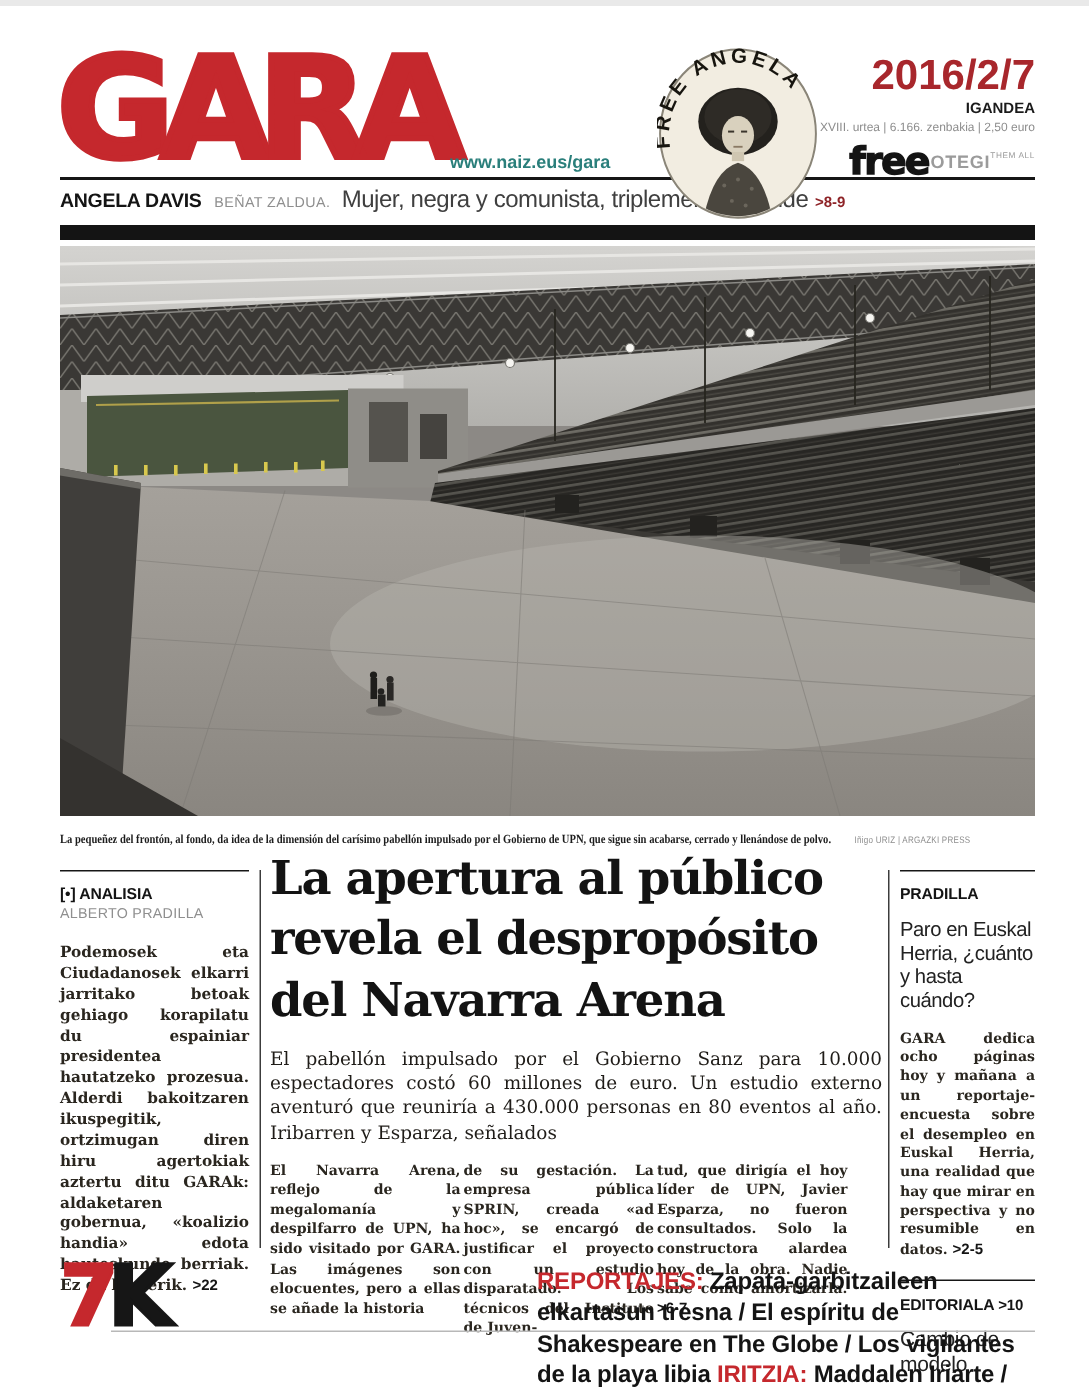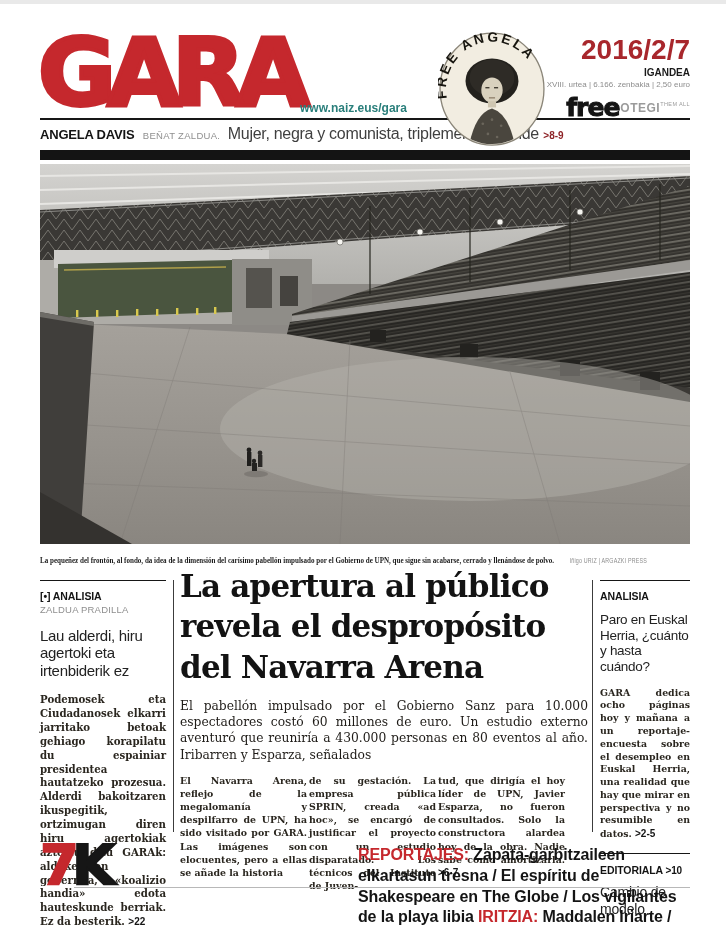--- a/index.html
+++ b/index.html
@@ -256,22 +256,21 @@
     <span class="photo-credit">Iñigo URIZ | ARGAZKI PRESS</span>
   </div>
 
   <div class="main">
     <div class="vrule v1"></div>
     <div class="vrule v2"></div>
 
     <div class="col-left">
       <div class="hrule"></div>
       <div class="kicker">[•] ANALISIA</div>
-      <div class="author">ZALDUA PRADILLA</div>
-      <div class="light-title">Lau alderdi, hiru agertoki eta irtenbiderik ez</div>
+      <div class="author">ALBERTO PRADILLA</div>
       <p class="serif-body">
         <span>Podemosek eta Ciudadanosek elkarri jarritako betoak gehiago korapilatu du espainiar presidentea hautatzeko prozesua. Alderdi bakoitzaren ikuspegitik, ortzimugan diren hiru agertokiak aztertu ditu GARAk: aldaketaren gobernua, «koalizio handia» edota hauteskunde berriak. Ez da besterik.</span>
         <span class="ref">&gt;22</span>
       </p>
     </div>
 
     <div class="col-center">
       <h1 class="main-headline" style="margin:0">La apertura al público revela el despropósito del Navarra Arena</h1>
       <p class="standfirst" style="margin-bottom:0">El pabellón impulsado por el Gobierno Sanz para 10.000 espectadores costó 60 millones de euro. Un estudio externo aventuró que reuniría a 430.000 personas en 80 eventos al año. Iribarren y Esparza, señalados</p>
       <div class="mini-cols">
@@ -279,21 +278,21 @@
         <div class="mini-col">de su gestación. La empresa pública SPRIN, creada «ad hoc», se encargó de justificar el proyecto con un estudio disparatado. Los técnicos del Instituto de Juven-</div>
         <div class="mini-col">
           <span>tud, que dirigía el hoy líder de UPN, Javier Esparza, no fueron consultados. Solo la constructora alardea hoy de la obra. Nadie sabe cómo amortizarla.</span>
           <span class="ref" style="color:#141414">&gt;6-7</span>
         </div>
       </div>
     </div>
 
     <div class="col-right">
       <div class="hrule"></div>
-      <div class="kicker">ANALISIA</div>
+      <div class="kicker">PRADILLA</div>
       <div class="light-title">Paro en Euskal Herria, ¿cuánto y hasta cuándo?</div>
       <p class="serif-body" style="margin-bottom:0">
         <span>GARA dedica ocho páginas hoy y mañana a un reportaje-encuesta sobre el desempleo en Euskal Herria, una realidad que hay que mirar en perspectiva y no resumible en datos.</span>
         <span class="ref" style="color:#141414">&gt;2-5</span>
       </p>
       <div class="hrule rule-mid"></div>
       <div class="kicker edit-kicker">
         <span>EDITORIALA</span>
         <span class="ref" style="color:#141414">&gt;10</span>
       </div>

